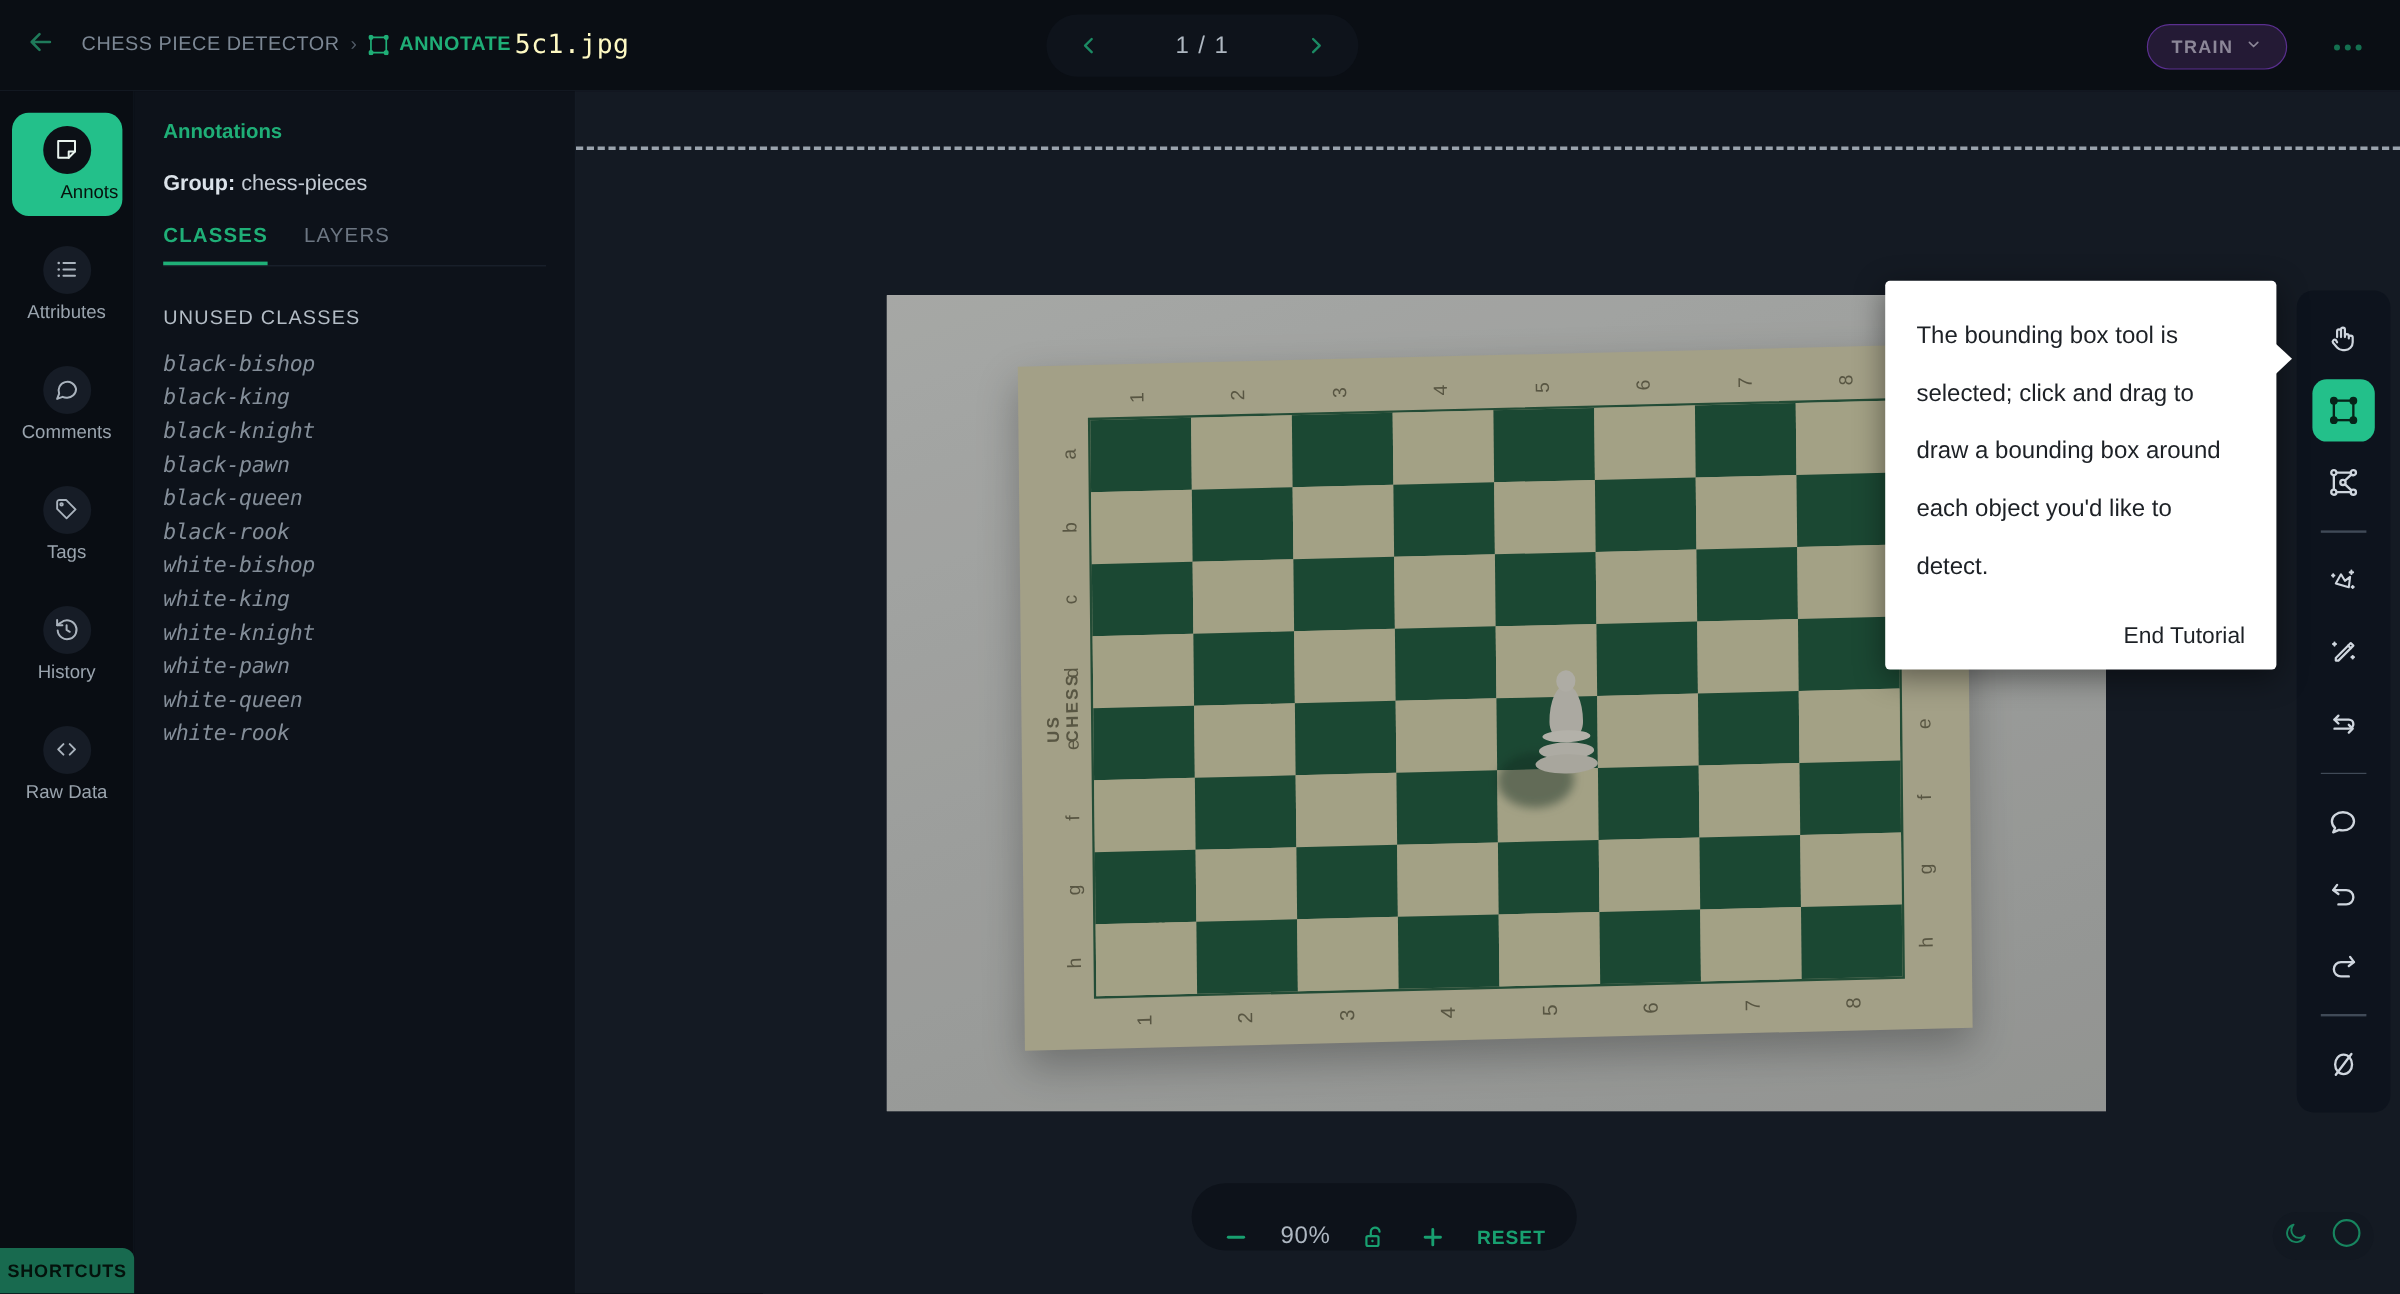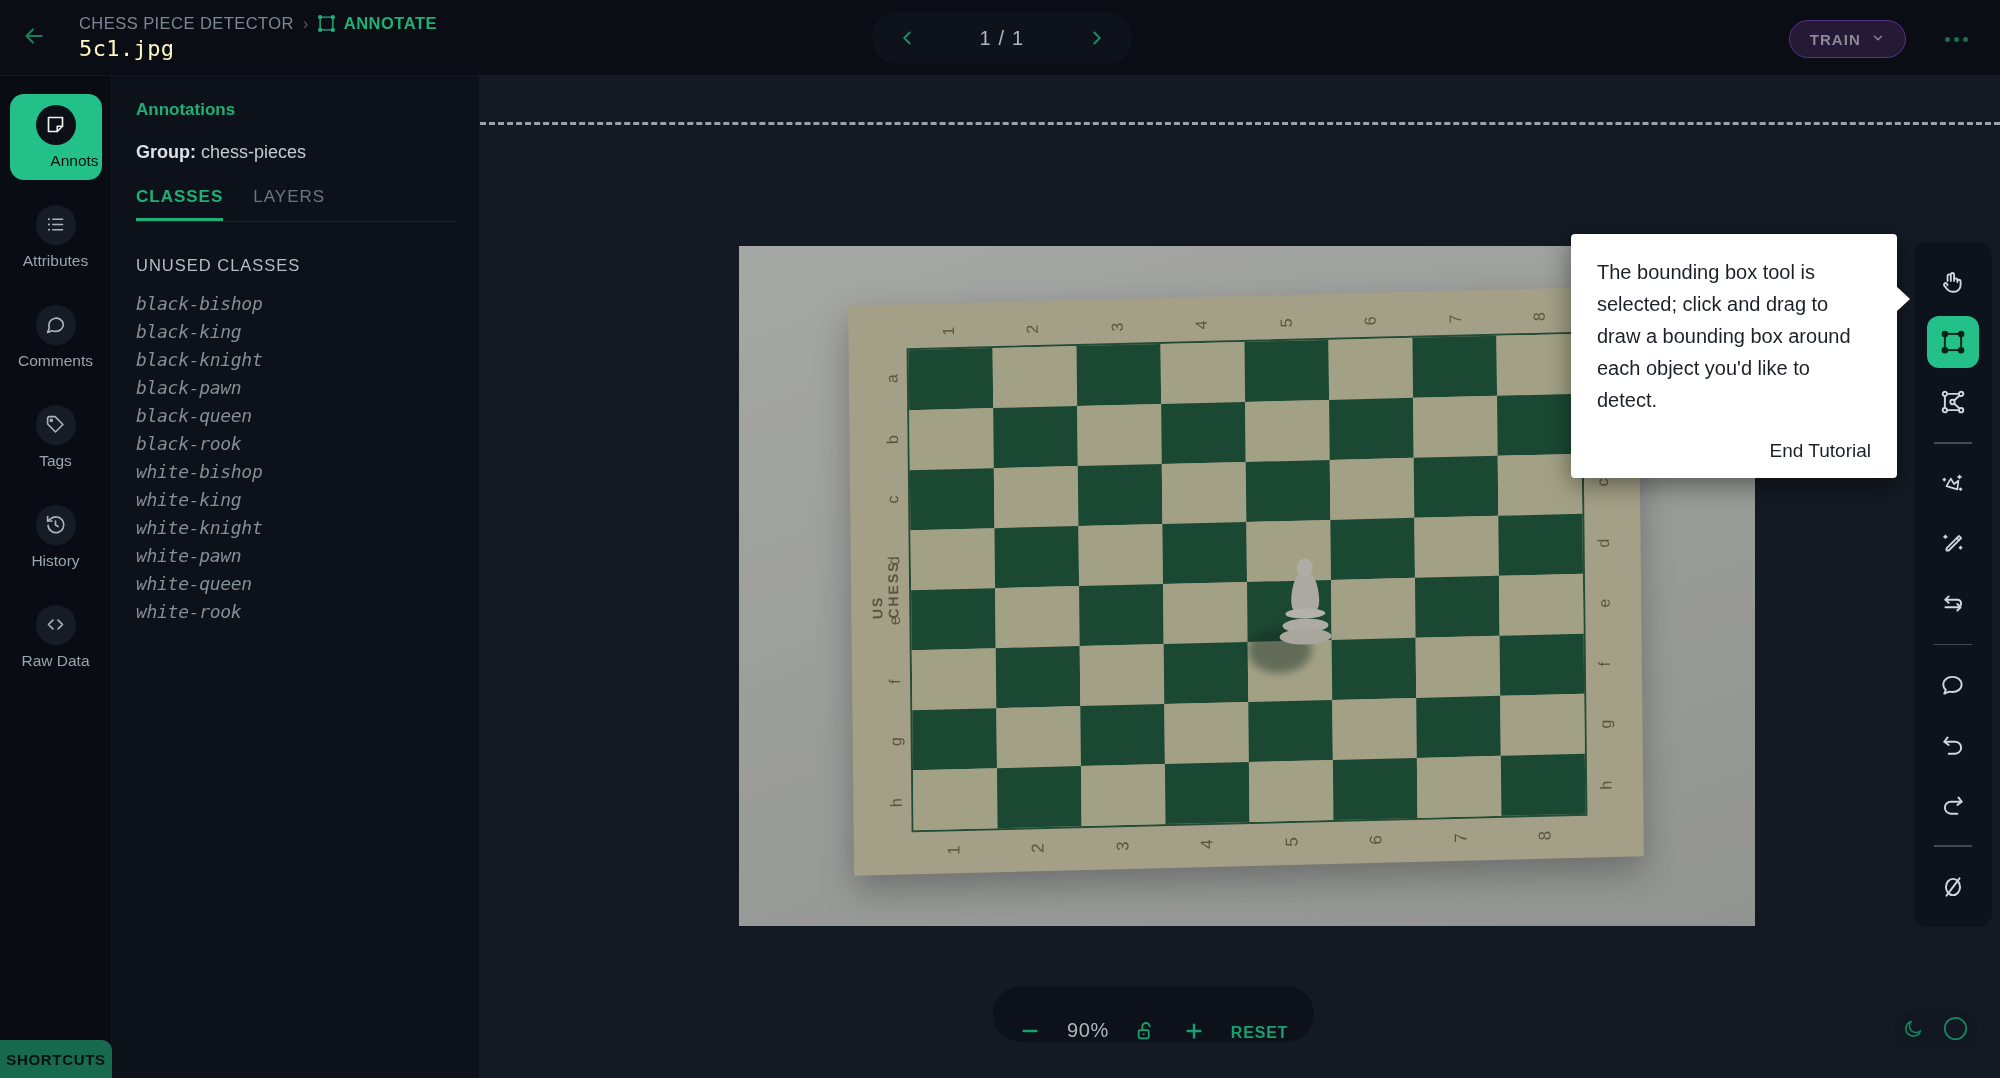--- a/index.html
+++ b/index.html
@@ -16,21 +16,21 @@
     position: absolute; top: 0; left: 0; width: 2000px; height: 76px;
     background: #0a0e14; display: flex; align-items: center;
     border-bottom: 1px solid #121821;
   }
   .back-btn {
     width: 44px; height: 44px; margin-left: 12px;
     display: flex; align-items: center; justify-content: center;
     cursor: pointer;
   }
   .back-btn svg { stroke: #1f7a5a; }
-  .crumbwrap { margin-left: 23px; display: flex; flex-direction: column; gap: 3px; }
+  .crumbwrap { margin-left: 12px; display: flex; gap: 3px; }
   .crumbs { display: flex; align-items: center; gap: 9px; font-size: 16.5px; letter-spacing: .45px; }
   .crumb-proj { color: #7c8794; }
   .crumb-sep { color: #525c68; font-size: 16px; }
   .crumb-cur { color: #1faf77; font-weight: bold; letter-spacing: .5px; }
   .crumb-icon { display: inline-flex; }
   .filename {
     font-family: "DejaVu Sans Mono", monospace;
     font-size: 22px; color: #fef9c3; letter-spacing: .4px;
   }
   .pager {
@@ -184,21 +184,21 @@
   }
 
   
   .tooltip {
     position: absolute; left: 1571px; top: 234px; width: 326px;
     background: #ffffff; border-radius: 4px;
     padding: 22px 26px 16px 26px;
     box-shadow: 0 6px 26px rgba(0,0,0,.45);
     z-index: 40;
   }
-  .tooltip .body-text { font-size: 20px; line-height: 32px; color: #1d2126; }
+  .tooltip .body-text { font-size: 20px; line-height: 48px; color: #1d2126; }
   .tooltip .best { font-size: 20px; line-height: 34px; color: #7b1fd0; font-weight: bold; cursor: pointer; }
   .tooltip .end { margin-top: 24px; text-align: right; font-size: 19px; color: #1d2126; cursor: pointer; }
   .tooltip::after {
     content: ""; position: absolute; right: -13px; top: 52px;
     border-top: 13px solid transparent; border-bottom: 13px solid transparent;
     border-left: 14px solid #ffffff;
   }
 
   
   .toolbar {

